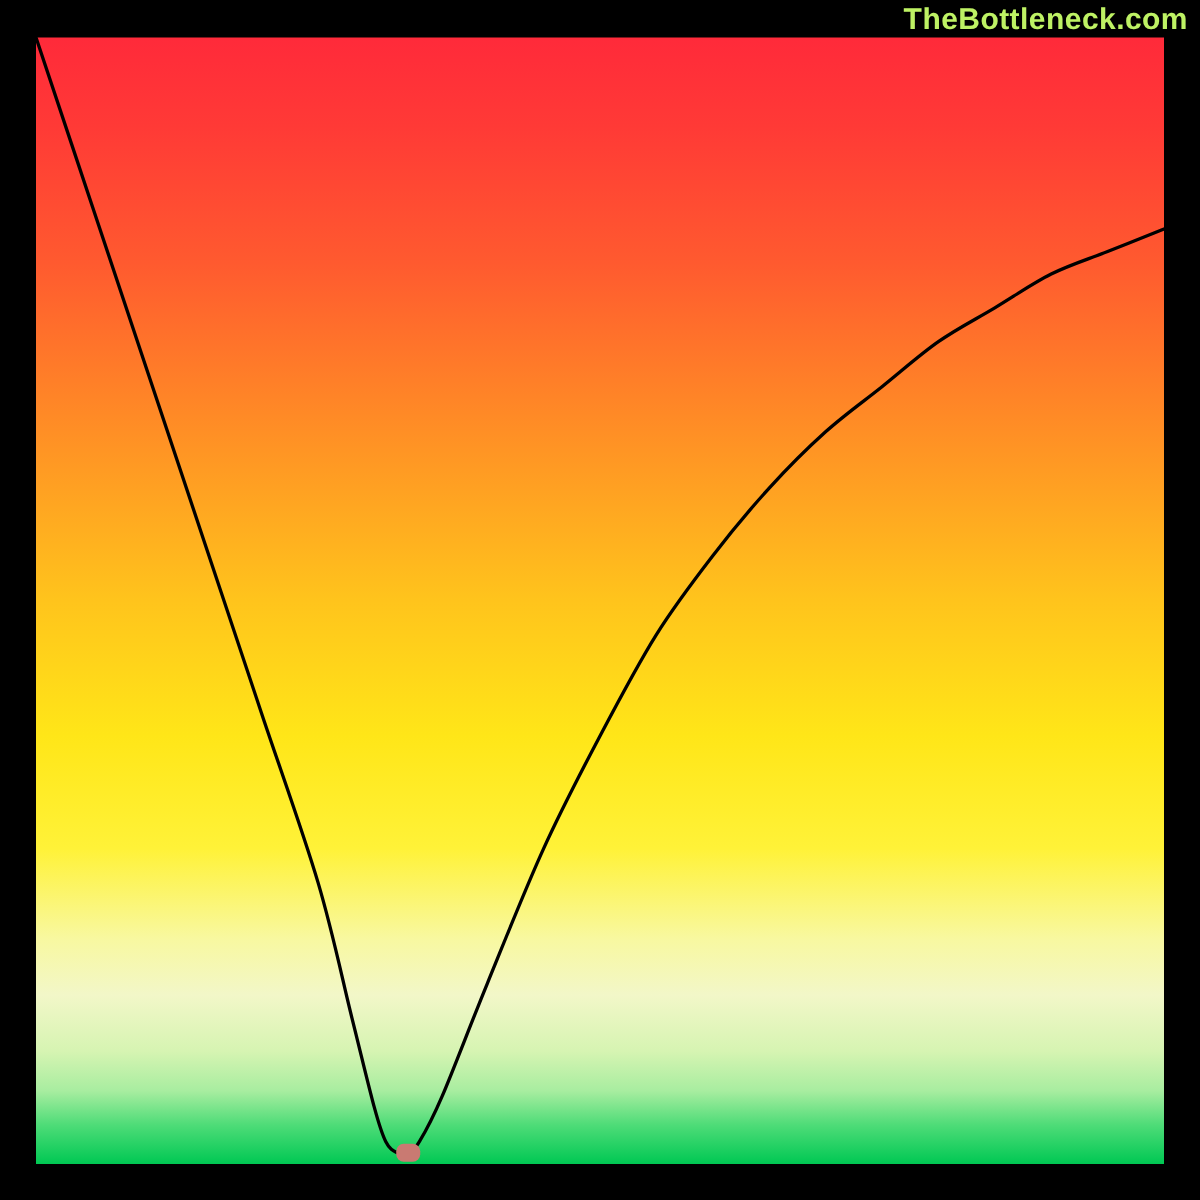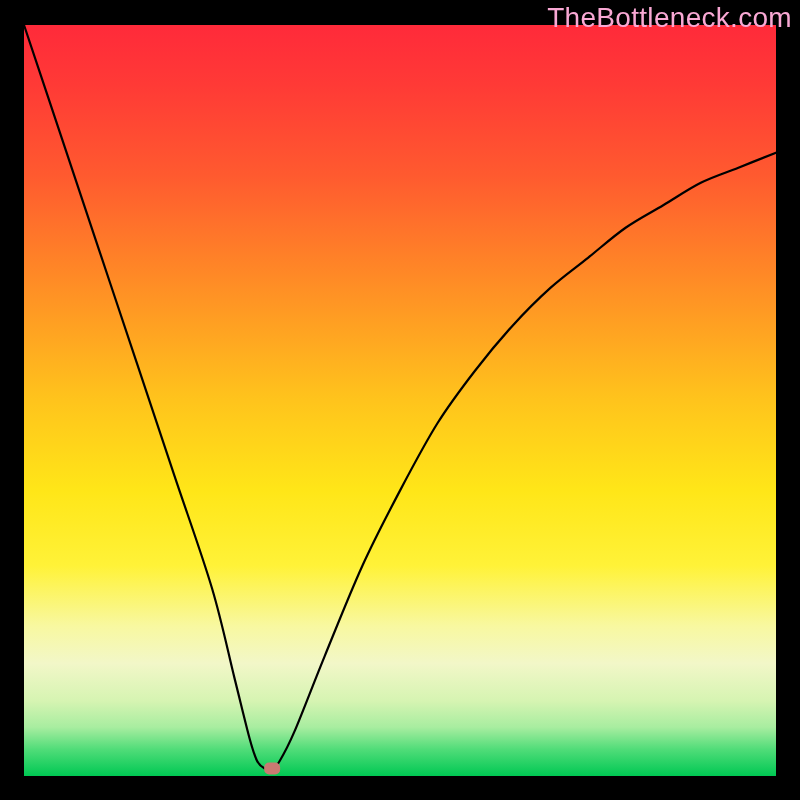--- a/index.html
+++ b/index.html
@@ -13,23 +13,23 @@
   }
   .wrap {
     position: relative;
     width: 800px;
     height: 800px;
   }
   .watermark {
     position: absolute;
     top: 2px;
     right: 8px;
-    color: #f9a8d4;
-    font-size: 28px;
-    font-weight: 400;
+    color: #bef264;
+    font-size: 20px;
+    font-weight: 700;
     letter-spacing: 0.3px;
     z-index: 10;
   }
   svg {
     position: absolute;
     left: 0;
     top: 0;
   }
 </style>
 </head>

